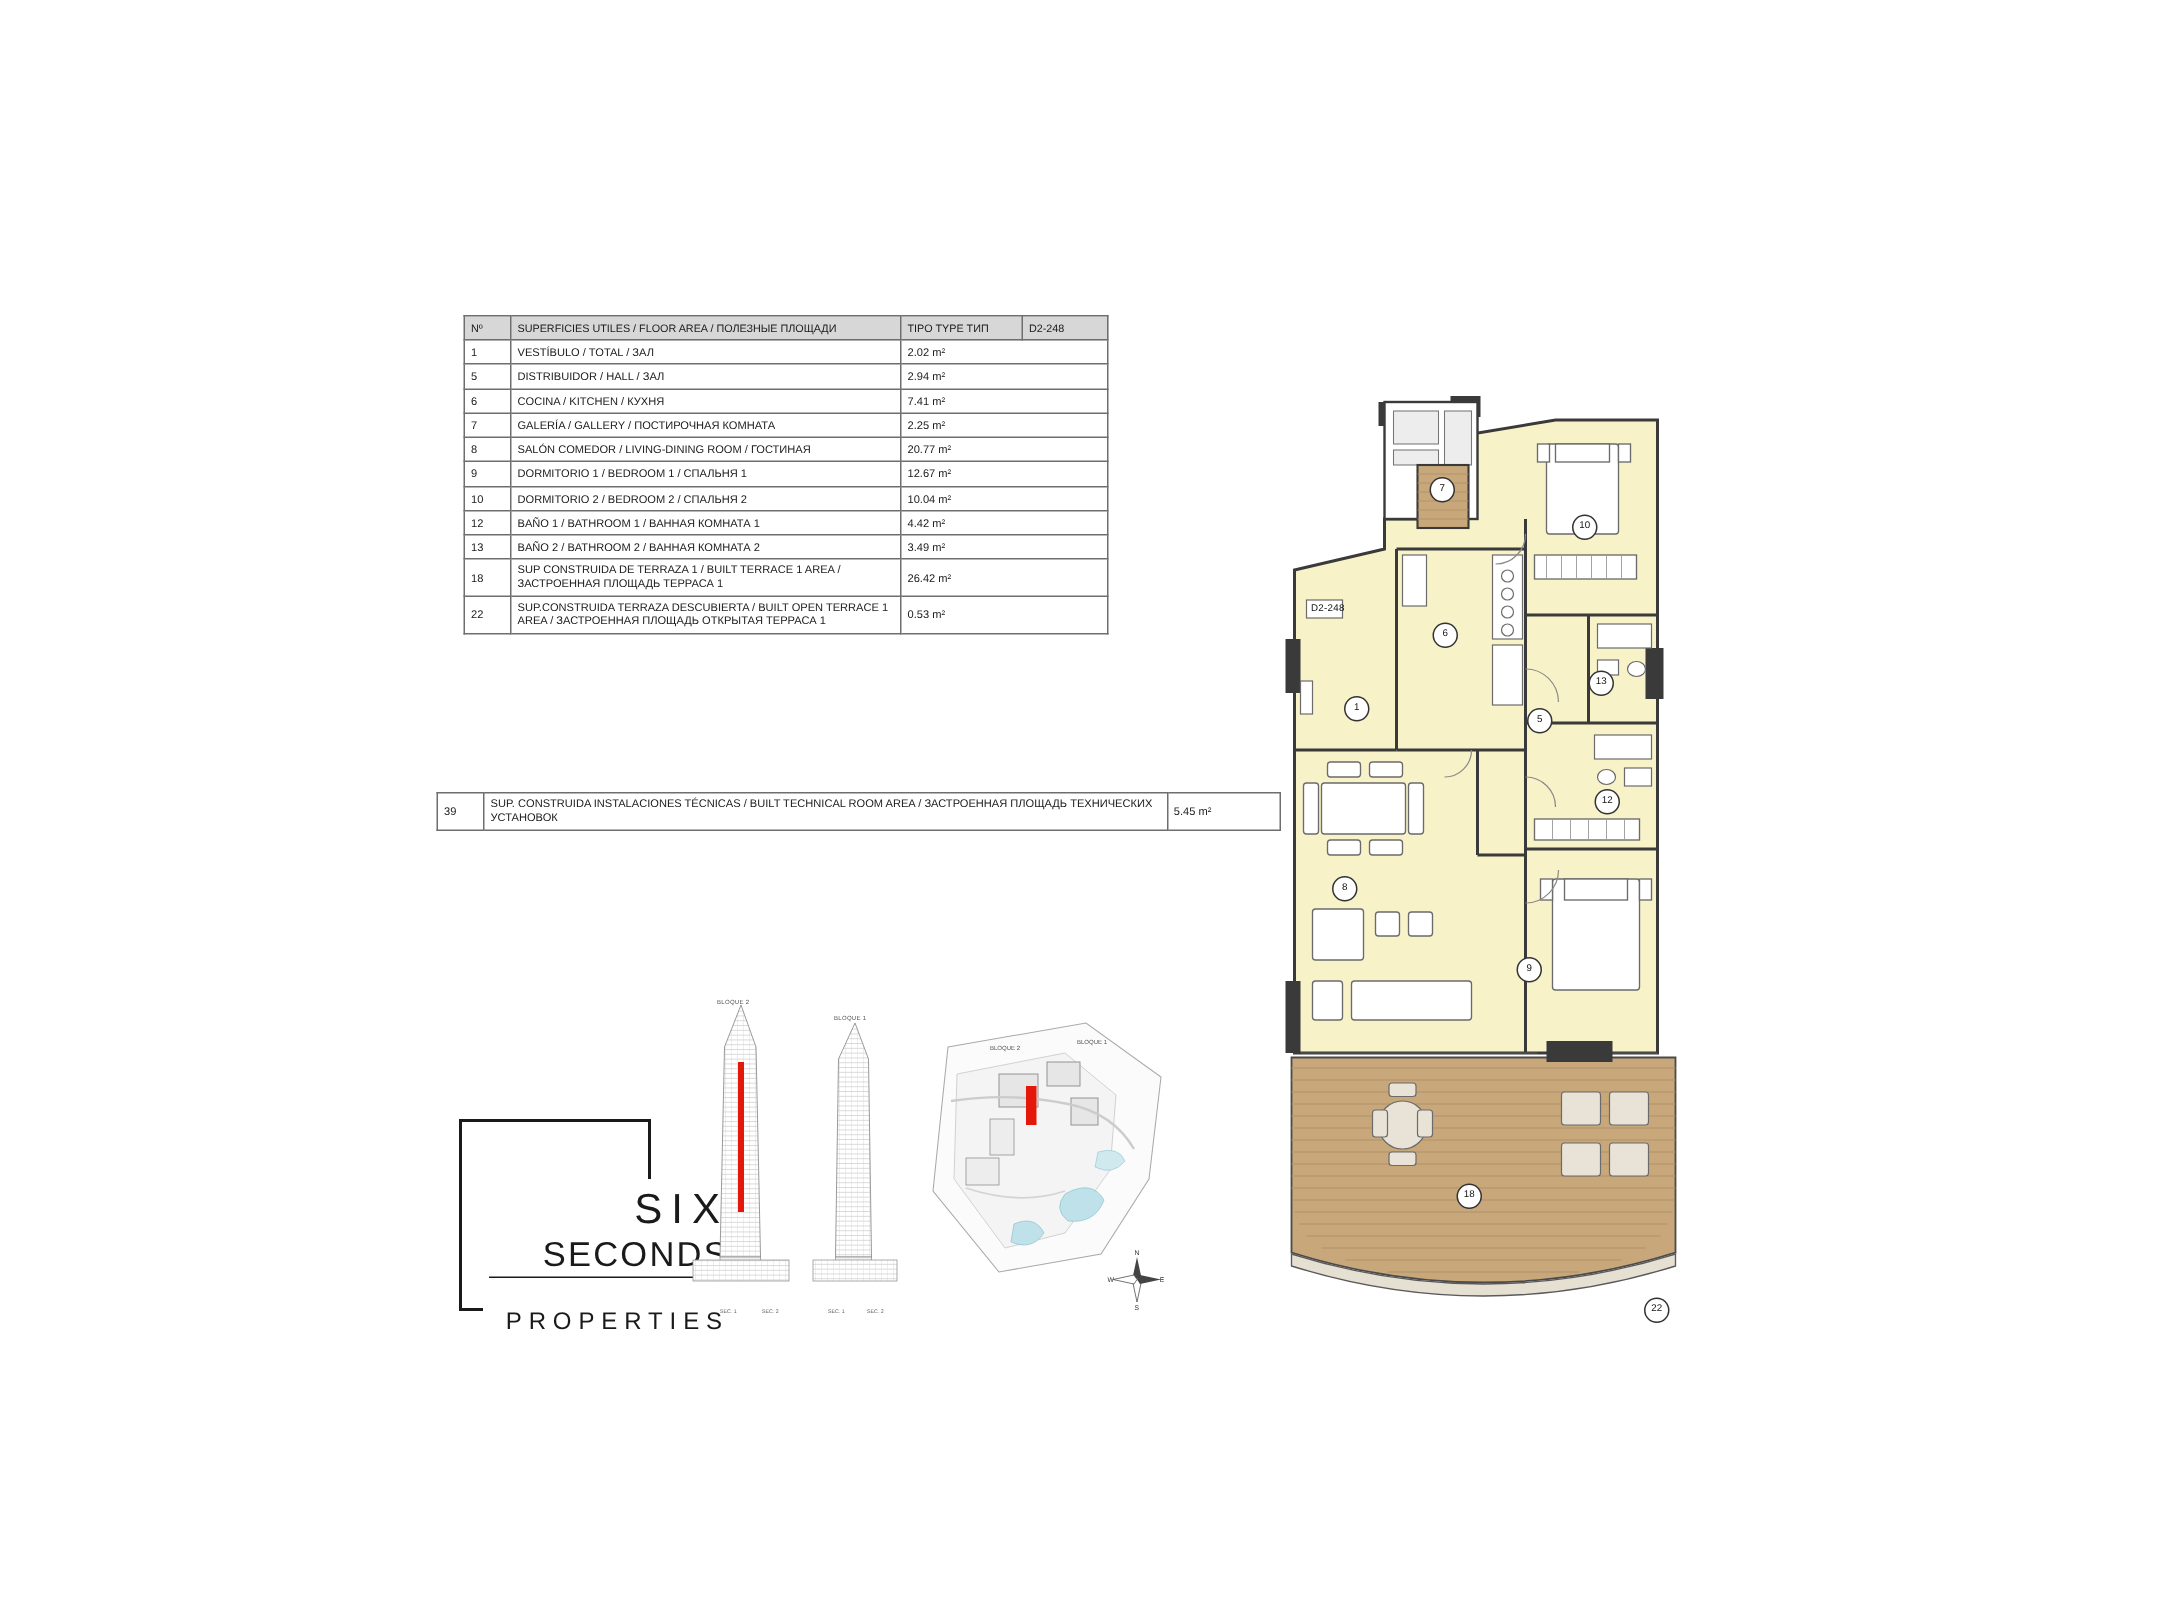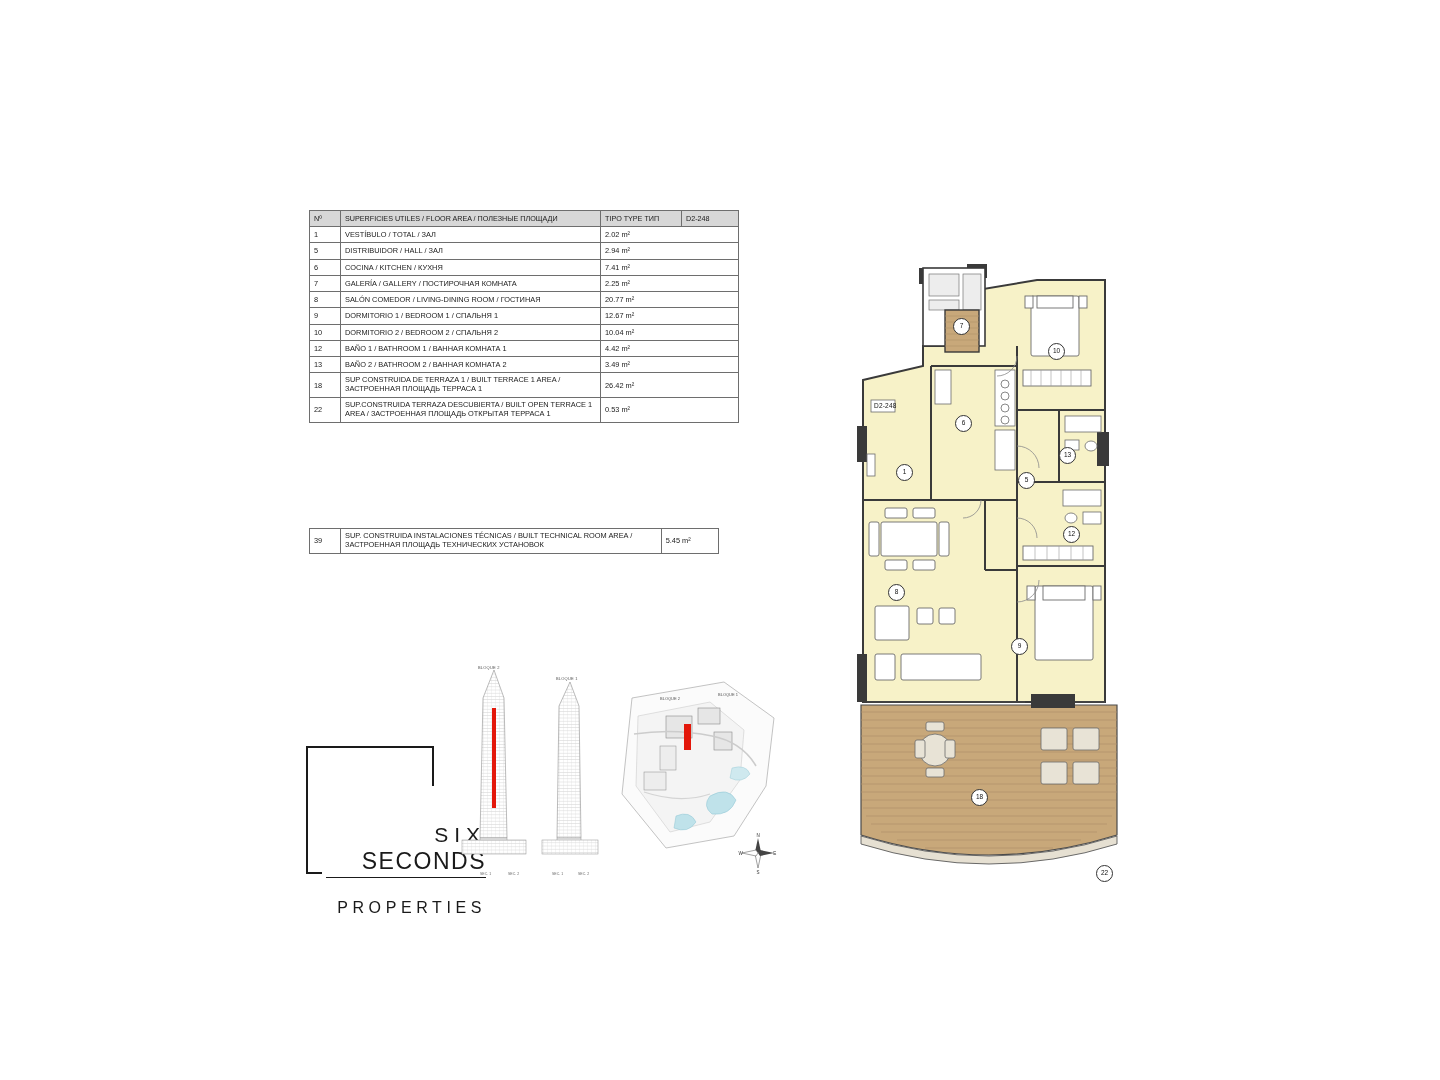--- a/index.html
+++ b/index.html
@@ -50,23 +50,23 @@
     background: #d7d7d7;
     font-weight: bold;
   }
   tr.subtotal td {
     font-weight: bold;
   }
   .two-line { line-height: 1.2; }
 
   #tech-table-wrap {
     position: absolute;
-    left: 309px;
+    left: 291px;
     top: 528px;
-    width: 410px;
+    width: 563px;
   }
 
   
   #logo {
     position: absolute;
     left: 306px;
     top: 746px;
     width: 128px;
     height: 128px;
     border: 2px solid #1a1a1a;
@@ -75,25 +75,24 @@
   #logo-text {
     position: absolute;
     left: 322px;
     top: 786px;
     width: 160px;
     text-align: right;
     background: #ffffff;
     padding: 2px 4px;
   }
   #logo-text .six {
-    font-size: 21px;
+    font-size: 28px;
     letter-spacing: 6px;
     display: block;
     line-height: 1.25;
-    margin-top: 34px;
   }
   #logo-text .seconds {
     font-size: 23px;
     letter-spacing: 1.5px;
     display: block;
     line-height: 1.15;
   }
   #logo-text .properties {
     font-size: 16px;
     letter-spacing: 4.6px;

